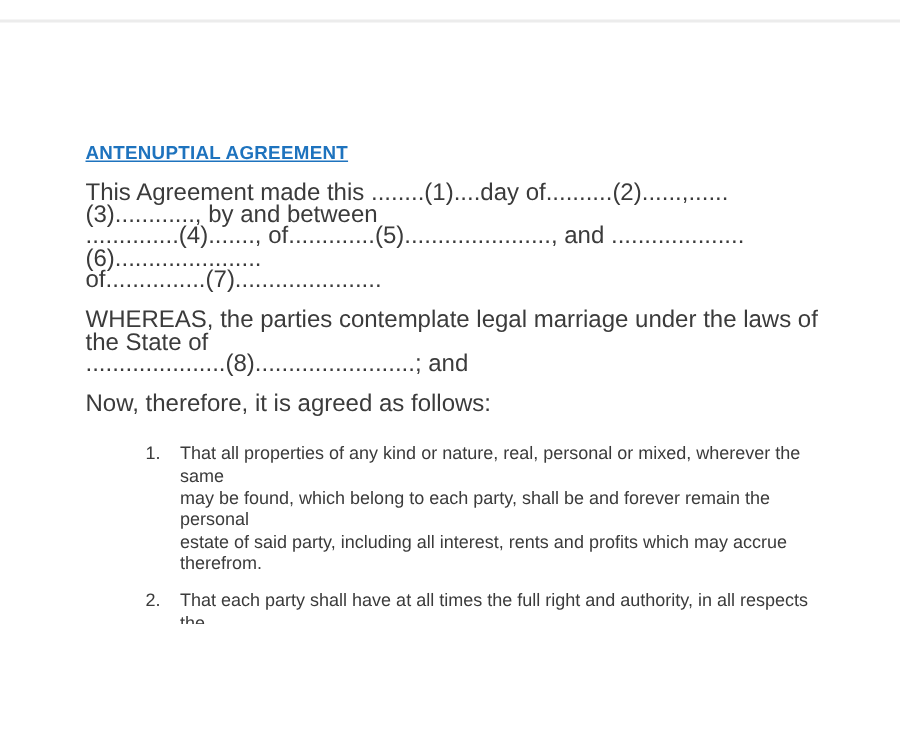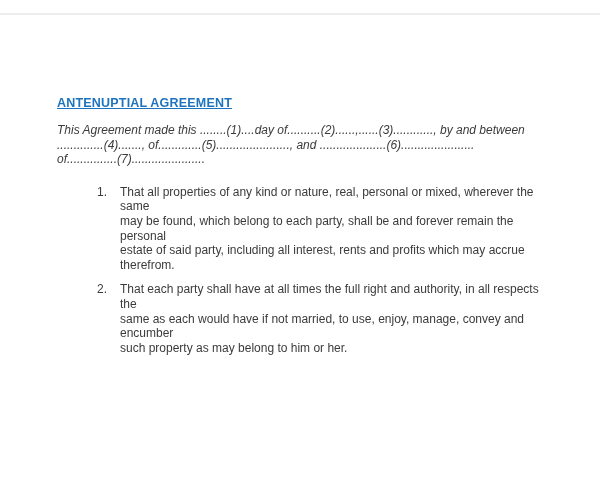--- a/index.html
+++ b/index.html
@@ -35,24 +35,23 @@
     margin: 0 0 13px 0;
     font-size: 12.5px;
     font-weight: bold;
     letter-spacing: 0.2px;
     color: #1e73be;
     text-decoration: underline;
     cursor: pointer;
   }
   .para {
     margin: 0 0 12px 0;
-    font-size: 12px;
+    font-size: 16px;
     line-height: 14.6px;
     white-space: pre-line;
-    font-style: italic;
   }
   .numbered-list {
     margin-top: 18px;
   }
   .list-item {
     display: flex;
     margin: 0 0 10px 0;
     font-size: 12px;
     line-height: 14.6px;
   }
@@ -74,22 +73,25 @@
   <div class="top-divider"></div>
 
   <div class="content">
 
     <a class="doc-title">ANTENUPTIAL AGREEMENT</a>
 
     <p class="para">This Agreement made this ........(1)....day of..........(2)......,......(3)............, by and between
 ..............(4)......., of.............(5)......................, and ....................(6)......................
 of...............(7)......................</p>
 
+    <p class="para">WHEREAS, the parties contemplate legal marriage under the laws of the State of
+.....................(8)........................; and</p>
 
 
+    <p class="para">Now, therefore, it is agreed as follows:</p>
 
     <div class="numbered-list">
 
       <div class="list-item">
         <span class="list-item-number">1.</span>
         <span class="list-item-text">That all properties of any kind or nature, real, personal or mixed, wherever the same
 may be found, which belong to each party, shall be and forever remain the personal
 estate of said party, including all interest, rents and profits which may accrue
 therefrom.</span>
       </div>

